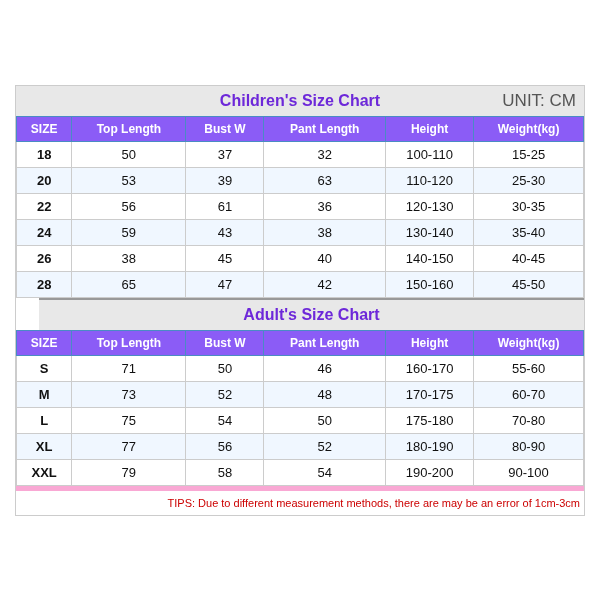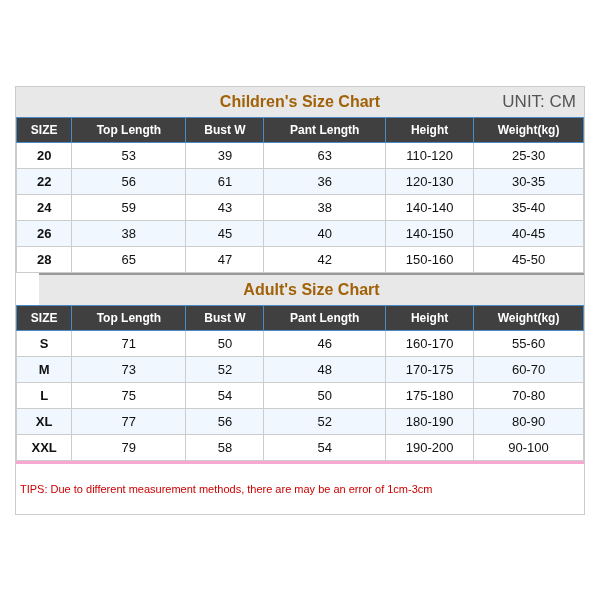--- a/index.html
+++ b/index.html
@@ -20,36 +20,36 @@
     }
     .section-title-row {
       background: #e8e8e8;
       text-align: center;
       padding: 6px 0;
       position: relative;
     }
     .section-title-row h2 {
       font-size: 16px;
       font-weight: bold;
-      color: #a16207;
+      color: #6d28d9;
     }
     .unit-label {
       position: absolute;
       right: 8px;
       top: 50%;
       transform: translateY(-50%);
       font-size: 17px;
       color: #555;
     }
     table {
       width: 100%;
       border-collapse: collapse;
     }
     thead tr {
-      background: #404040;
+      background: #8b5cf6;
       border-radius: 10px;
     }
     thead th {
       color: #fff;
       font-weight: bold;
       text-align: center;
       padding: 5px 4px;
       border: 1px solid #4a8bc4;
       font-size: 12px;
     }
@@ -64,25 +64,25 @@
       padding: 5px 4px;
       border: 1px solid #ccc;
       font-size: 13px;
       color: #111;
     }
     tbody td:first-child {
       font-weight: bold;
     }
     .tips-row {
       background: #fff;
-      text-align: left;
-      padding: 19px 4px;
+      text-align: right;
+      padding: 6px 4px;
       font-size: 11px;
       color: #cc0000;
-      border-top: 3px solid #f9a8d4;
+      border-top: 5px solid #f9a8d4;
     }
   </style>
 </head>
 <body>
 
 <div class="container">
 
   <div class="section-title-row">
     <h2>Children's Size Chart</h2>
     <span class="unit-label">UNIT: CM</span>
@@ -94,41 +94,49 @@
         <th>SIZE</th>
         <th>Top Length</th>
         <th>Bust W</th>
         <th>Pant Length</th>
         <th>Height</th>
         <th>Weight(kg)</th>
       </tr>
     </thead>
     <tbody id="children-tbody">
         <tr>
+          <td>18</td>
+          <td>50</td>
+          <td>37</td>
+          <td>32</td>
+          <td>100-110</td>
+          <td>15-25</td>
+        </tr>
+        <tr>
           <td>20</td>
           <td>53</td>
           <td>39</td>
           <td>63</td>
           <td>110-120</td>
           <td>25-30</td>
         </tr>
         <tr>
           <td>22</td>
           <td>56</td>
           <td>61</td>
           <td>36</td>
           <td>120-130</td>
           <td>30-35</td>
         </tr>
         <tr>
           <td>24</td>
           <td>59</td>
           <td>43</td>
           <td>38</td>
-          <td>140-140</td>
+          <td>130-140</td>
           <td>35-40</td>
         </tr>
         <tr>
           <td>26</td>
           <td>38</td>
           <td>45</td>
           <td>40</td>
           <td>140-150</td>
           <td>40-45</td>
         </tr>

